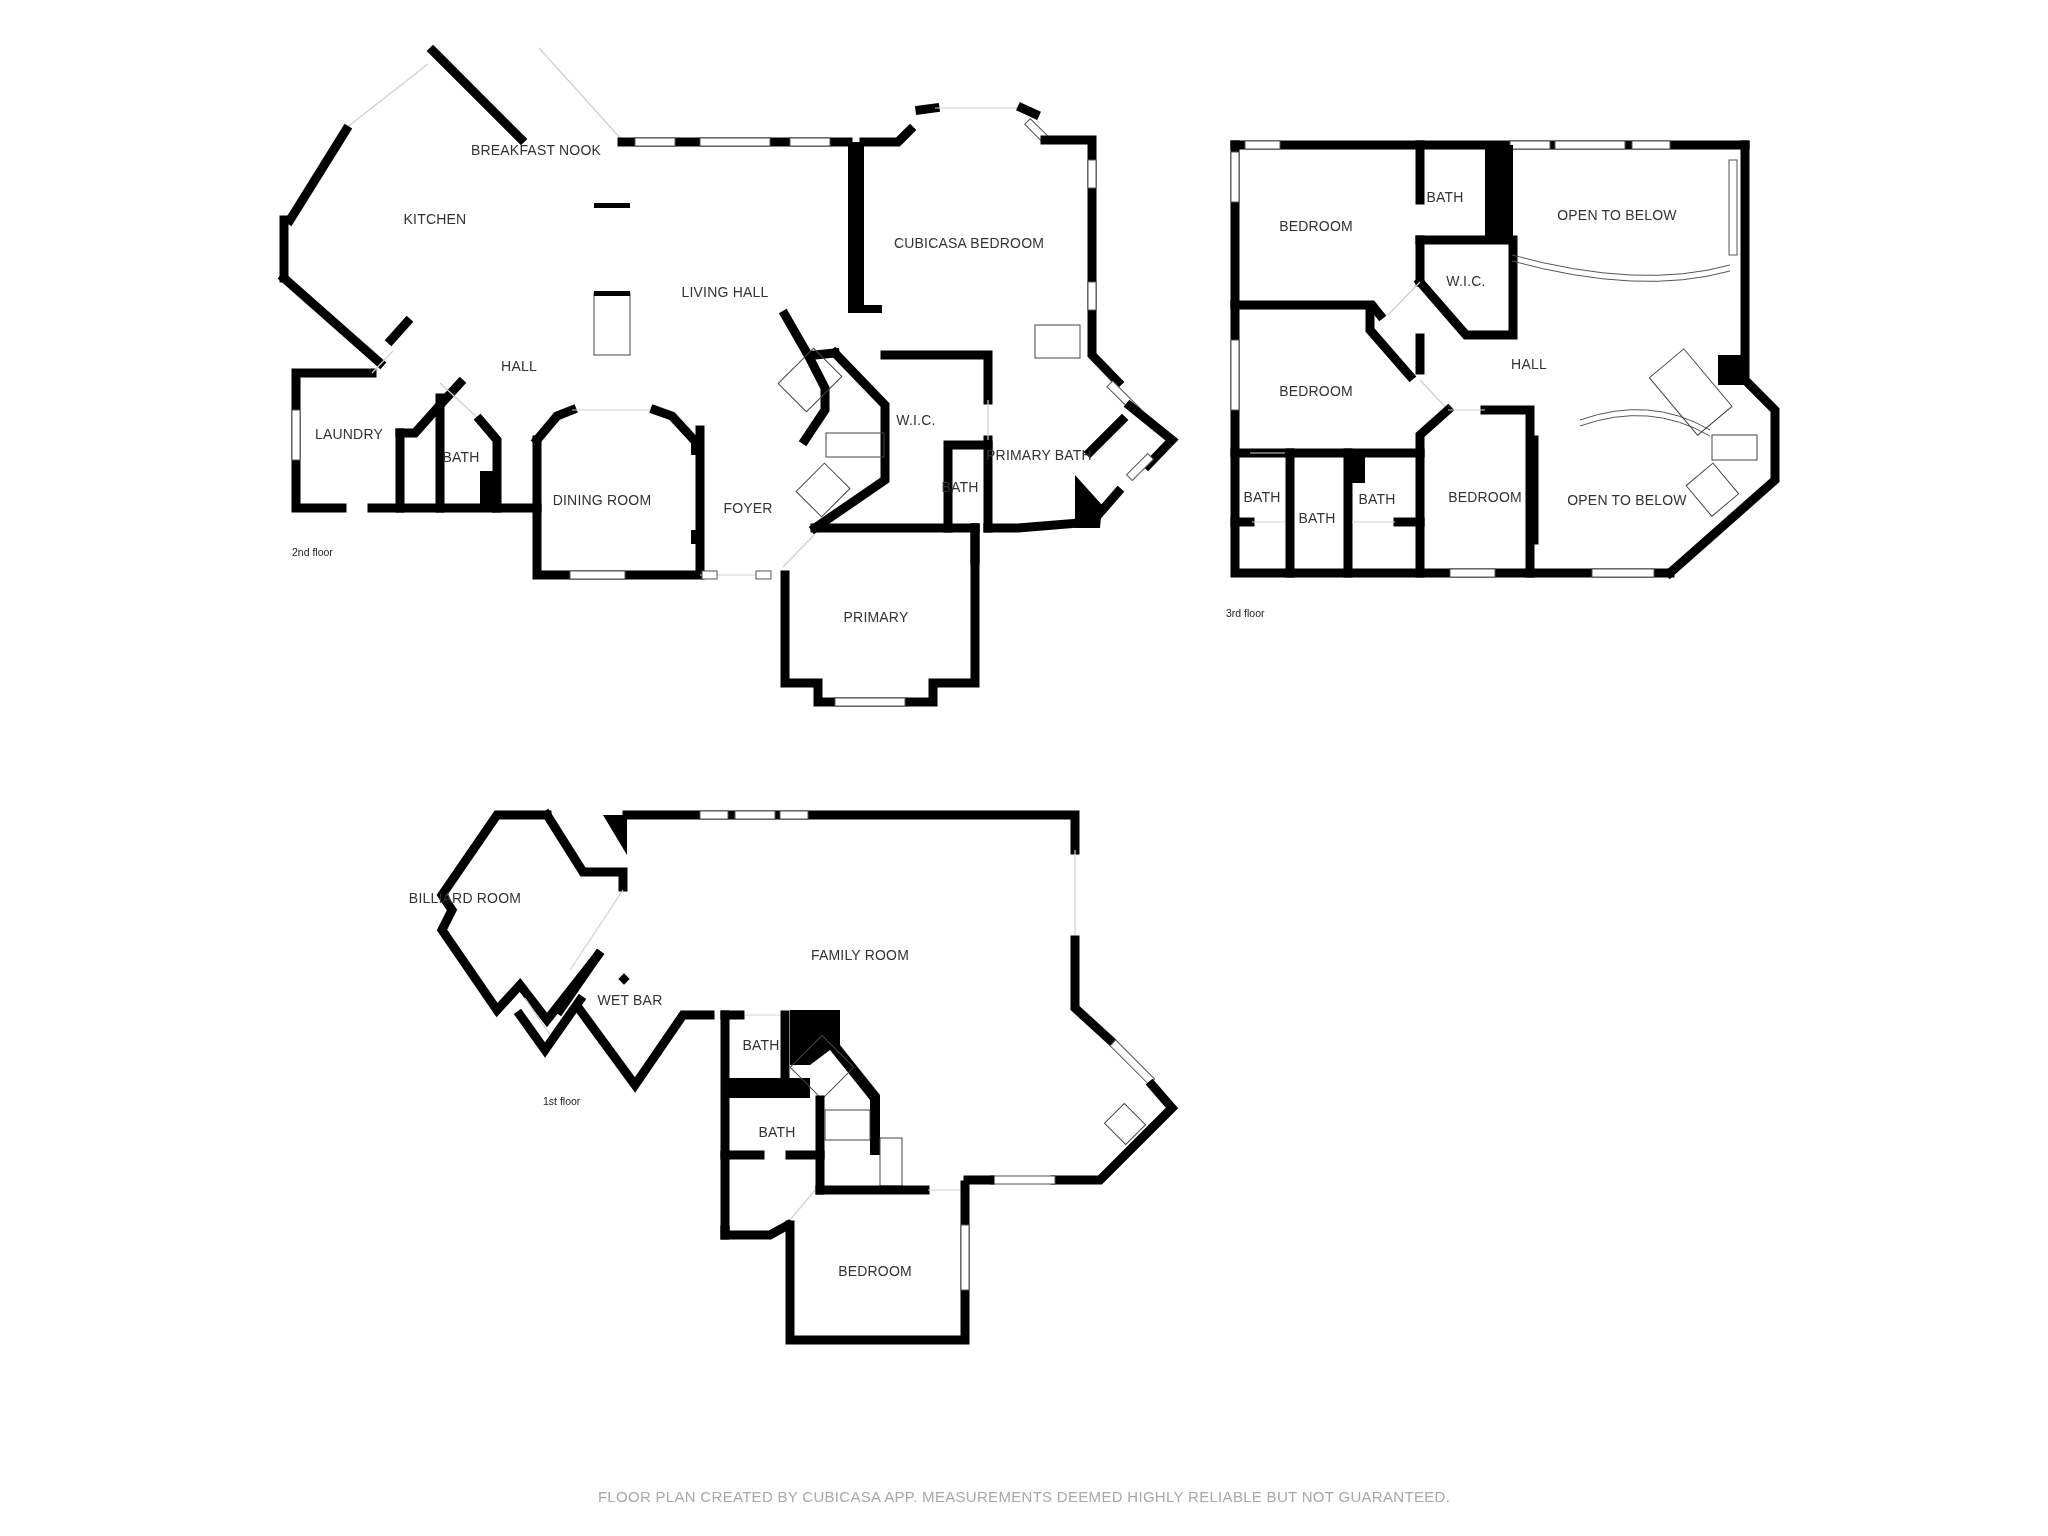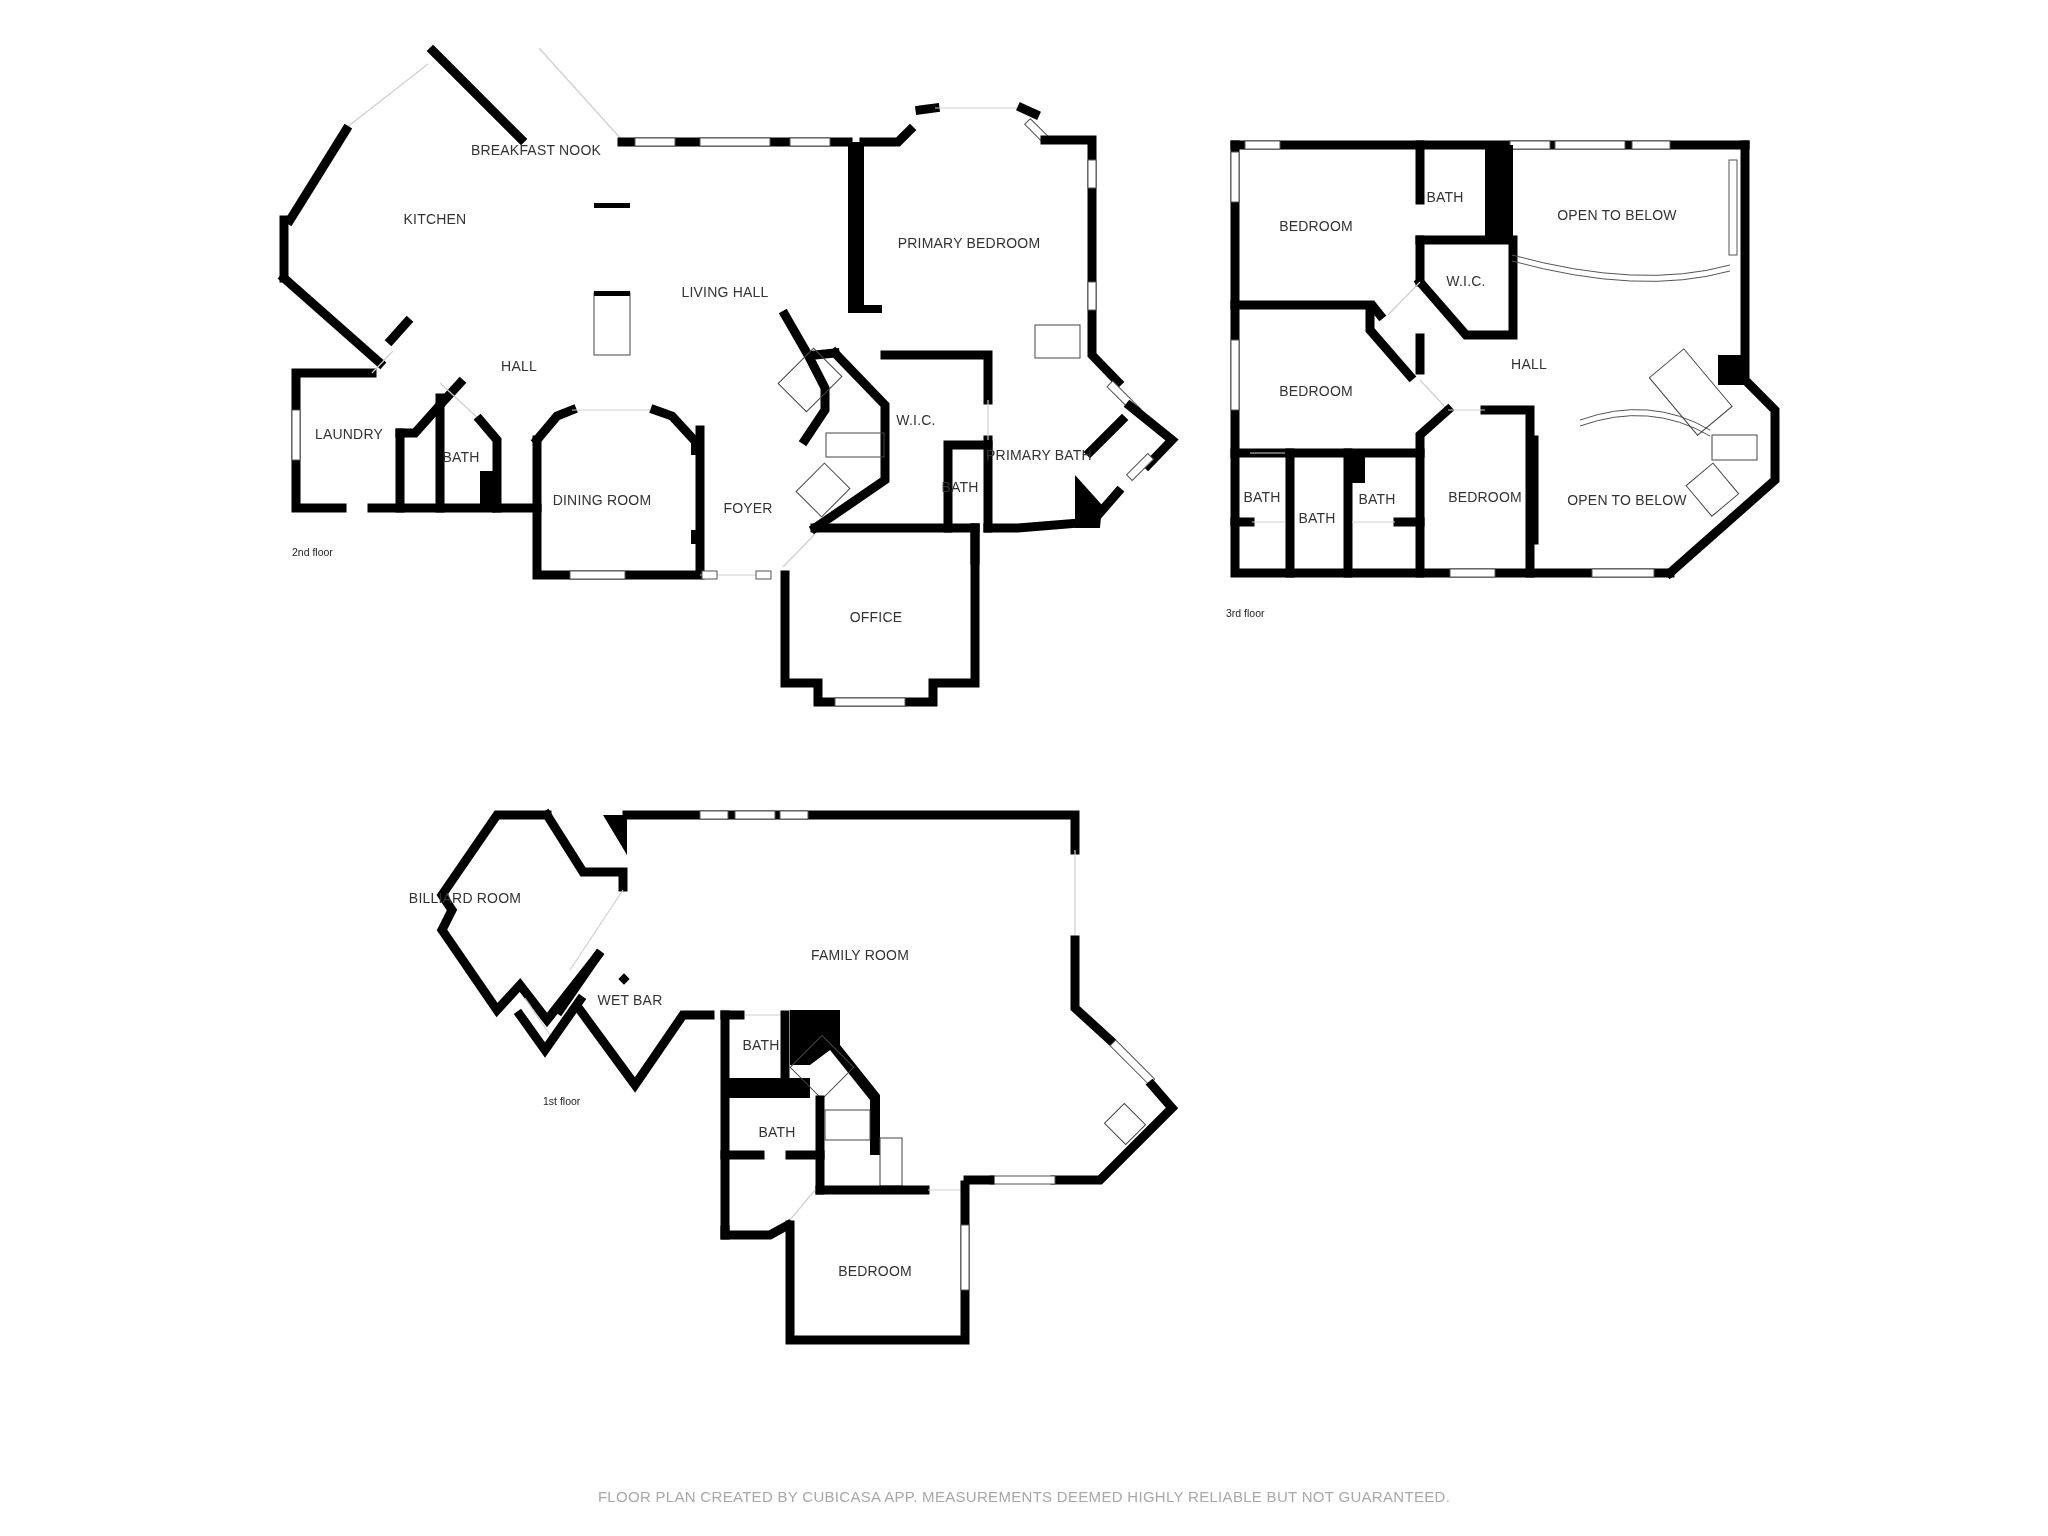--- a/index.html
+++ b/index.html
@@ -206,22 +206,22 @@
 
 <div>
   <div class="label" style="left:536px;top:150px">BREAKFAST NOOK</div>
   <div class="label" style="left:435px;top:219px">KITCHEN</div>
   <div class="label" style="left:725px;top:292px">LIVING HALL</div>
   <div class="label" style="left:519px;top:366px">HALL</div>
   <div class="label" style="left:349px;top:434px">LAUNDRY</div>
   <div class="label" style="left:461px;top:457px">BATH</div>
   <div class="label" style="left:602px;top:500px">DINING ROOM</div>
   <div class="label" style="left:748px;top:508px">FOYER</div>
-  <div class="label" style="left:876px;top:617px">OFFICE</div>
-  <div class="label" style="left:969px;top:243px">PRIMARY BEDROOM</div>
+  <div class="label" style="left:876px;top:617px">PRIMARY</div>
+  <div class="label" style="left:969px;top:243px">CUBICASA BEDROOM</div>
   <div class="label" style="left:916px;top:420px">W.I.C.</div>
   <div class="label" style="left:1039px;top:455px">PRIMARY BATH</div>
   <div class="label" style="left:960px;top:487px">BATH</div>
   <div class="floor-label" style="left:292px;top:546px">2nd floor</div>
 </div>
 
 <div>
   <div class="label" style="left:1316px;top:226px">BEDROOM</div>
   <div class="label" style="left:1445px;top:197px">BATH</div>
   <div class="label" style="left:1617px;top:215px">OPEN TO BELOW</div>

